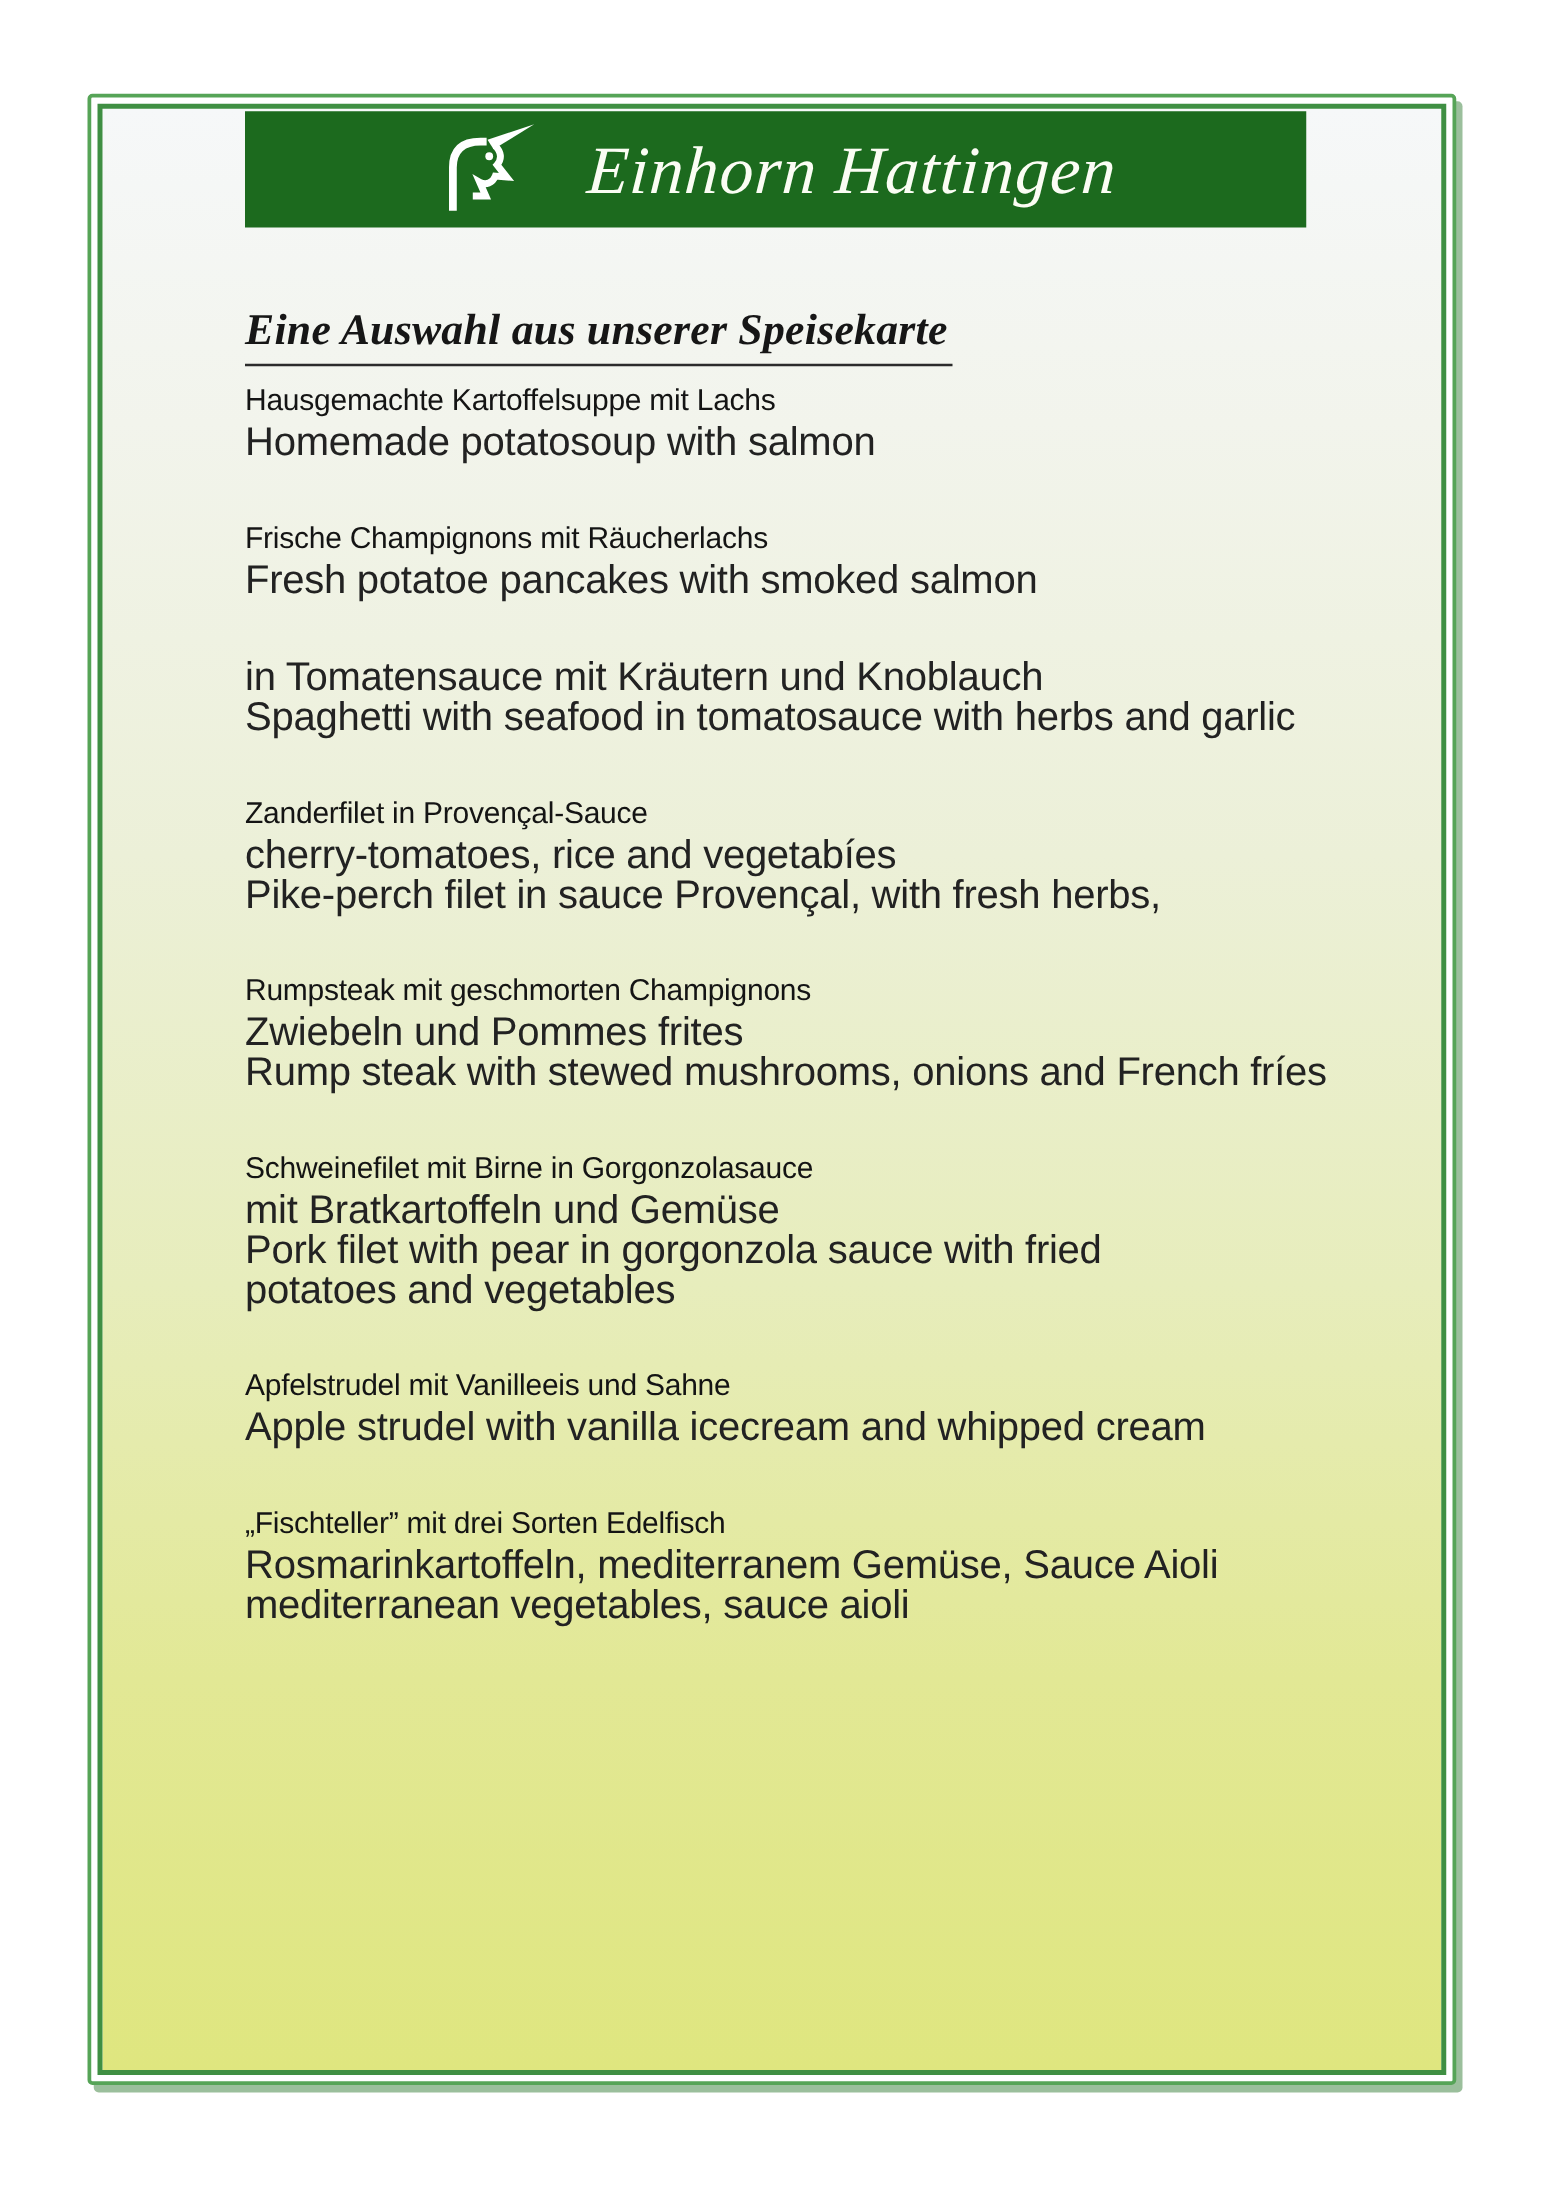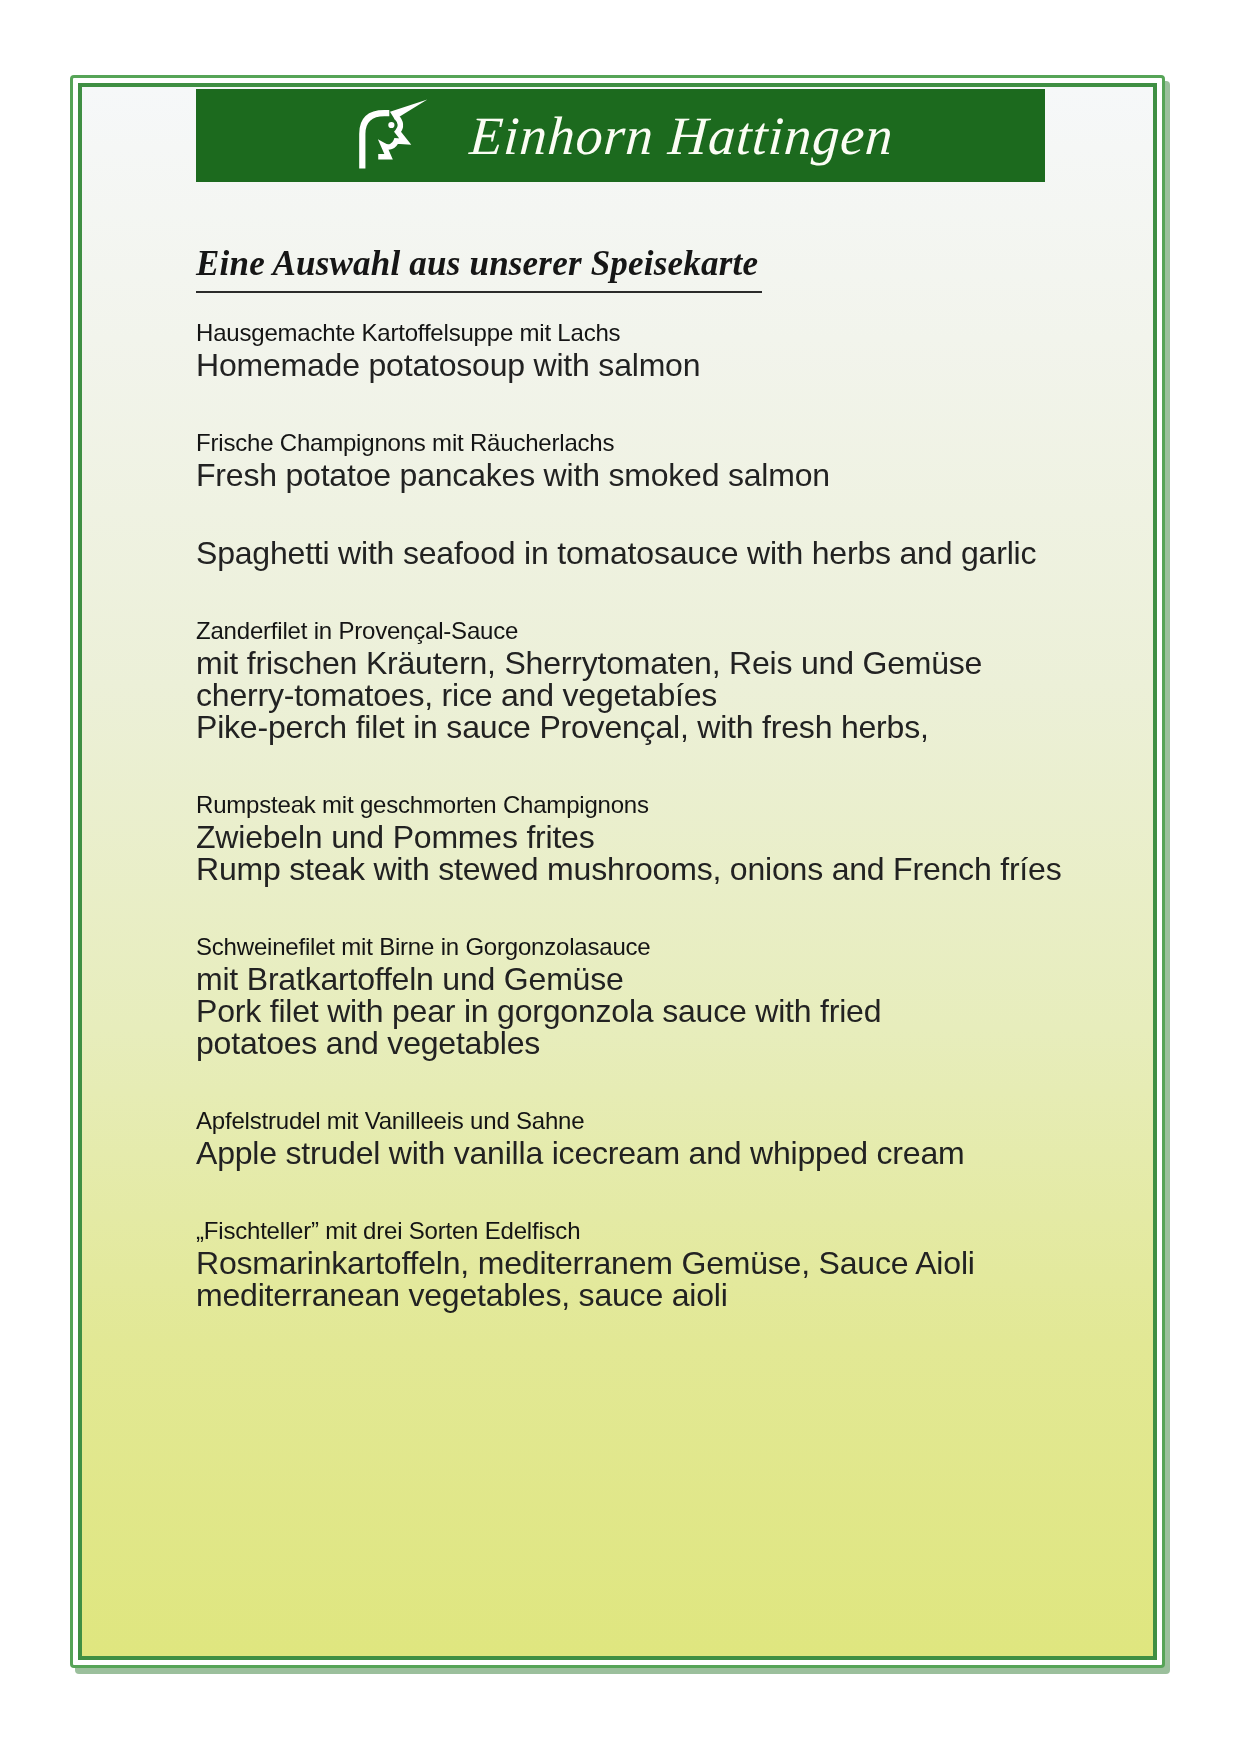--- a/index.html
+++ b/index.html
@@ -72,21 +72,21 @@
     padding: 62px 40px 0 114px;
     color: #1d1d1d;
   }
   .menu-title {
     display: inline-block;
     font-family: "Liberation Serif", serif;
     font-style: italic;
     font-weight: bold;
     font-size: 35px;
     letter-spacing: 0.2px;
-    margin: 0 0 24px 0;
+    margin: 0 0 12px 0;
     padding: 0 4px 7px 0;
     border-bottom: 2px solid #2b2b2b;
     color: #161616;
   }
   .item {
     margin-bottom: 46px;
   }
   .item-name {
     font-weight: normal;
     font-size: 24px;
@@ -128,26 +128,26 @@
     <div class="item-name">Hausgemachte Kartoffelsuppe mit Lachs</div>
   <div class="item-line">Homemade potatosoup with salmon</div>
             </div>
 
   <div class="item">
     <div class="item-name">Frische Champignons mit Räucherlachs</div>
   <div class="item-line">Fresh potatoe pancakes with smoked salmon</div>
             </div>
 
   <div class="item">
+  <div class="item-line">in Tomatensauce mit Kräutern und Knoblauch</div>
               <div class="item-line">Spaghetti with seafood in tomatosauce with herbs and garlic</div>
             </div>
 
   <div class="item">
     <div class="item-name">Zanderfilet in Provençal-Sauce</div>
-  <div class="item-line">mit frischen Kräutern, Sherrytomaten, Reis und Gemüse</div>
               <div class="item-line">cherry-tomatoes, rice and vegetabíes</div>
               <div class="item-line">Pike-perch filet in sauce Provençal, with fresh herbs,</div>
             </div>
 
   <div class="item">
     <div class="item-name">Rumpsteak mit geschmorten Champignons</div>
   <div class="item-line">Zwiebeln und Pommes frites</div>
               <div class="item-line">Rump steak with stewed mushrooms, onions and French fríes</div>
             </div>
 

